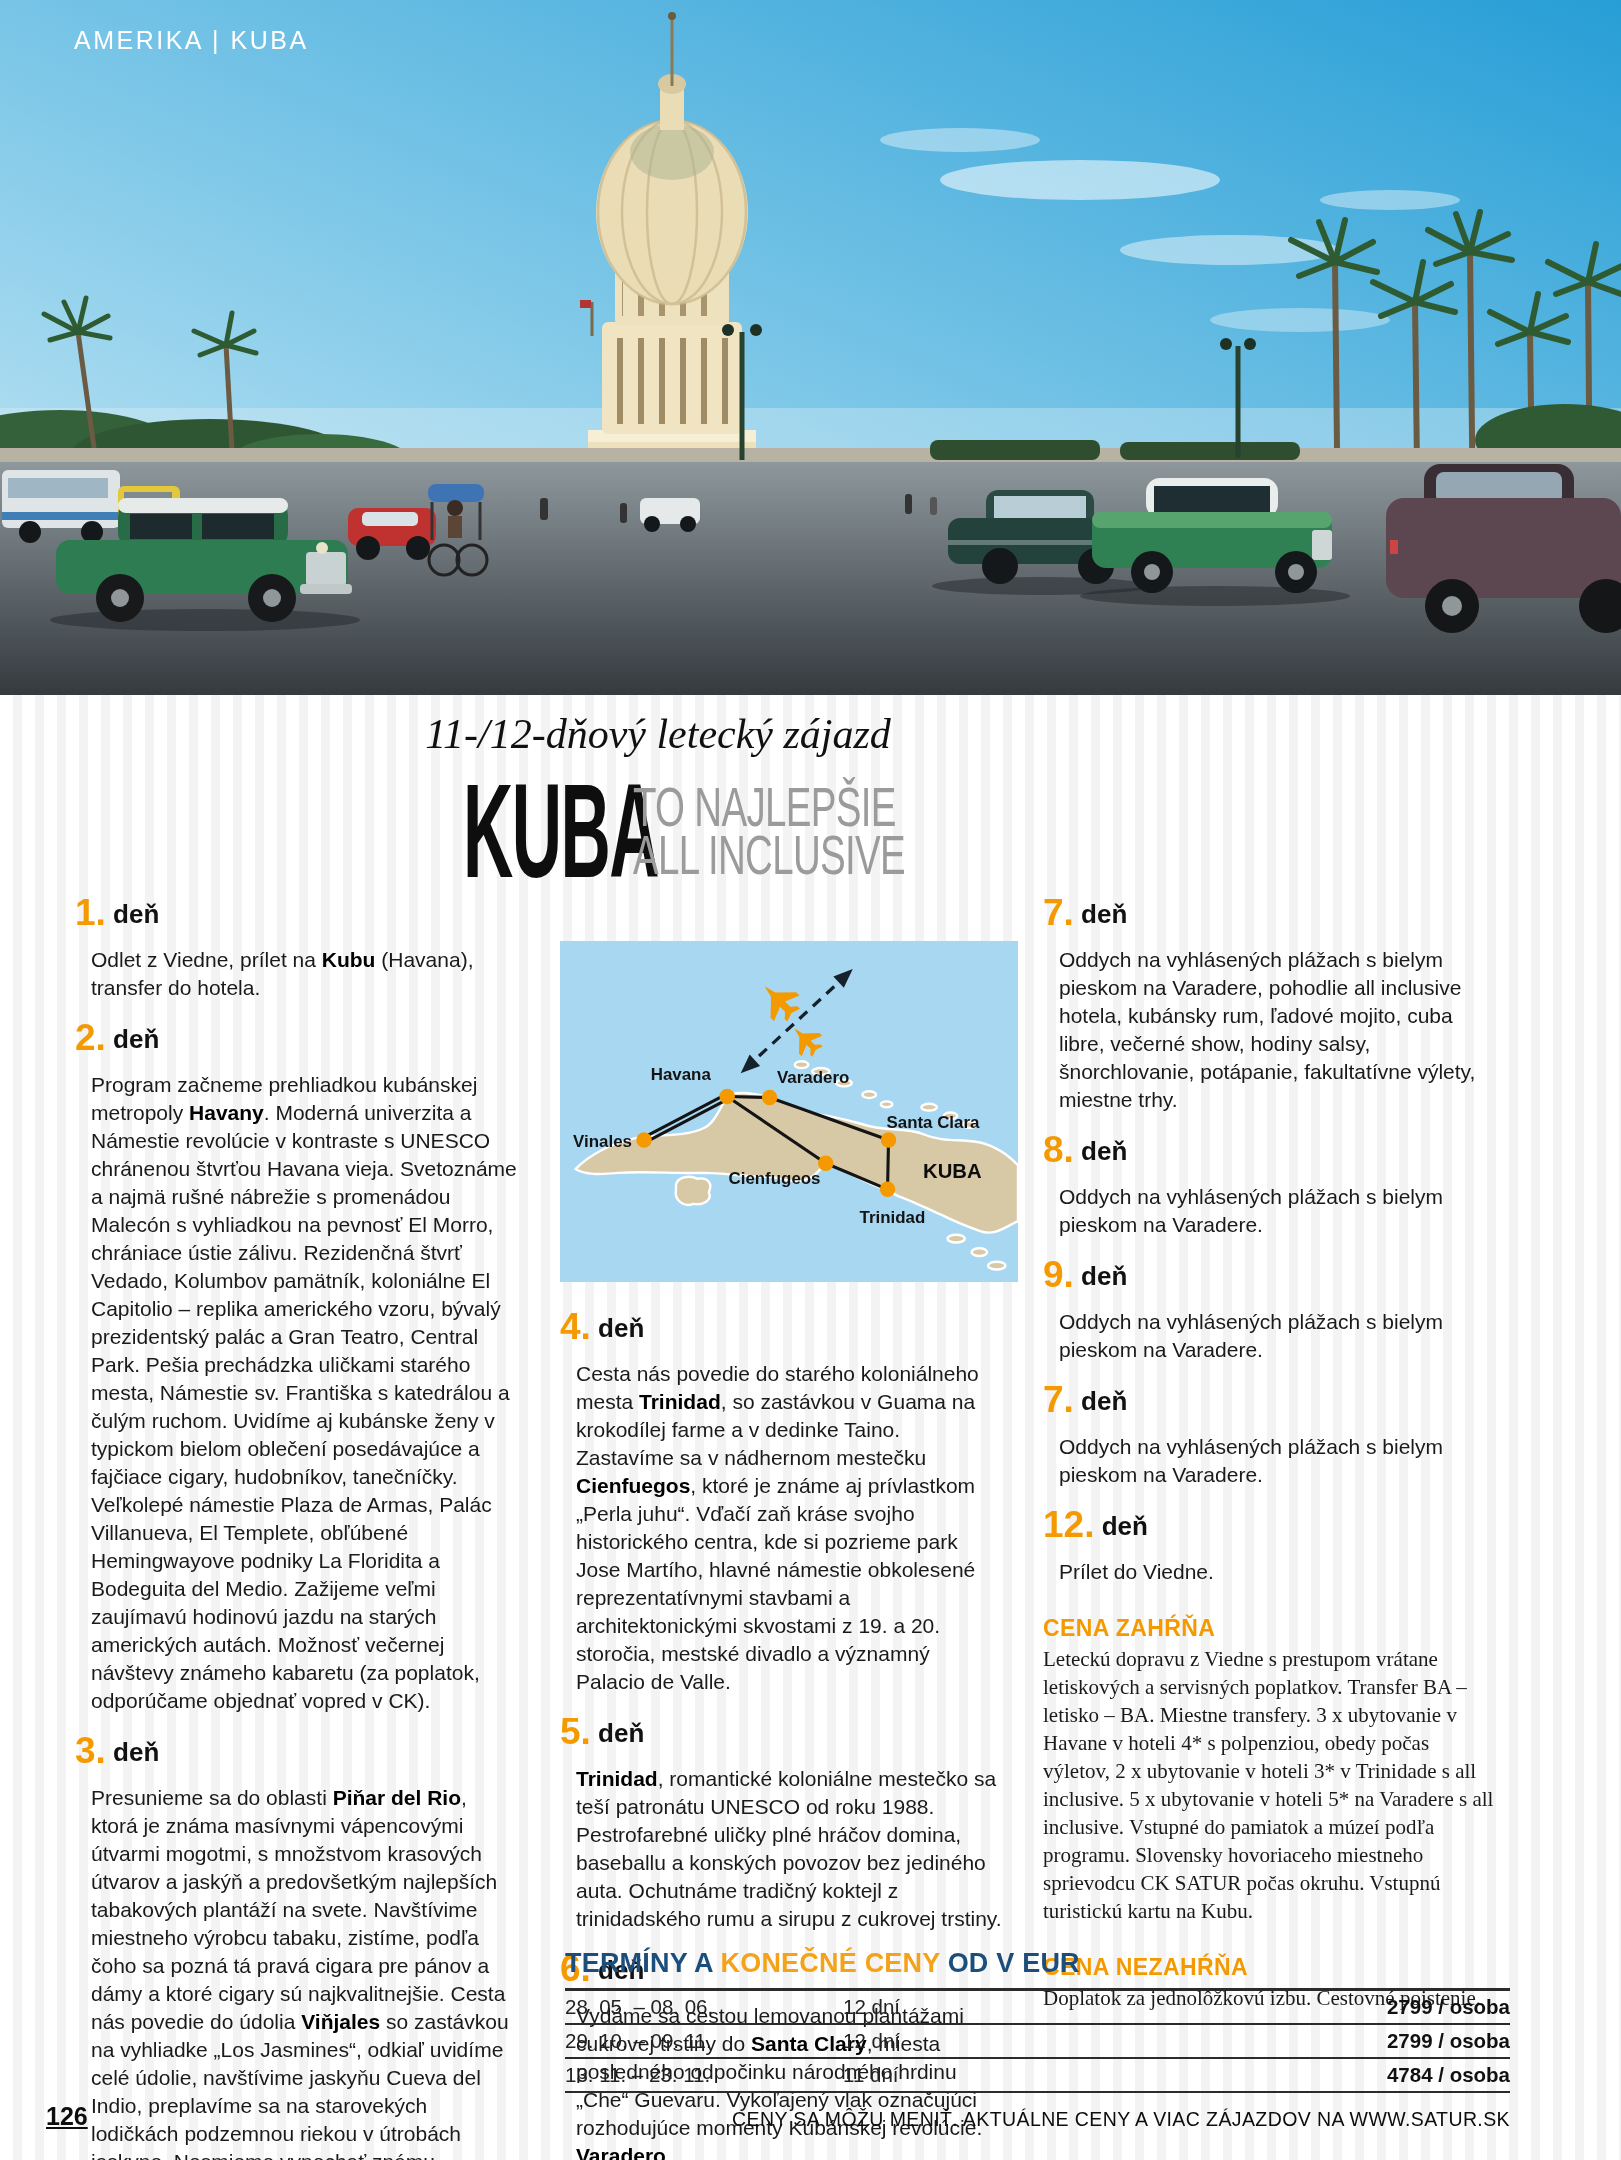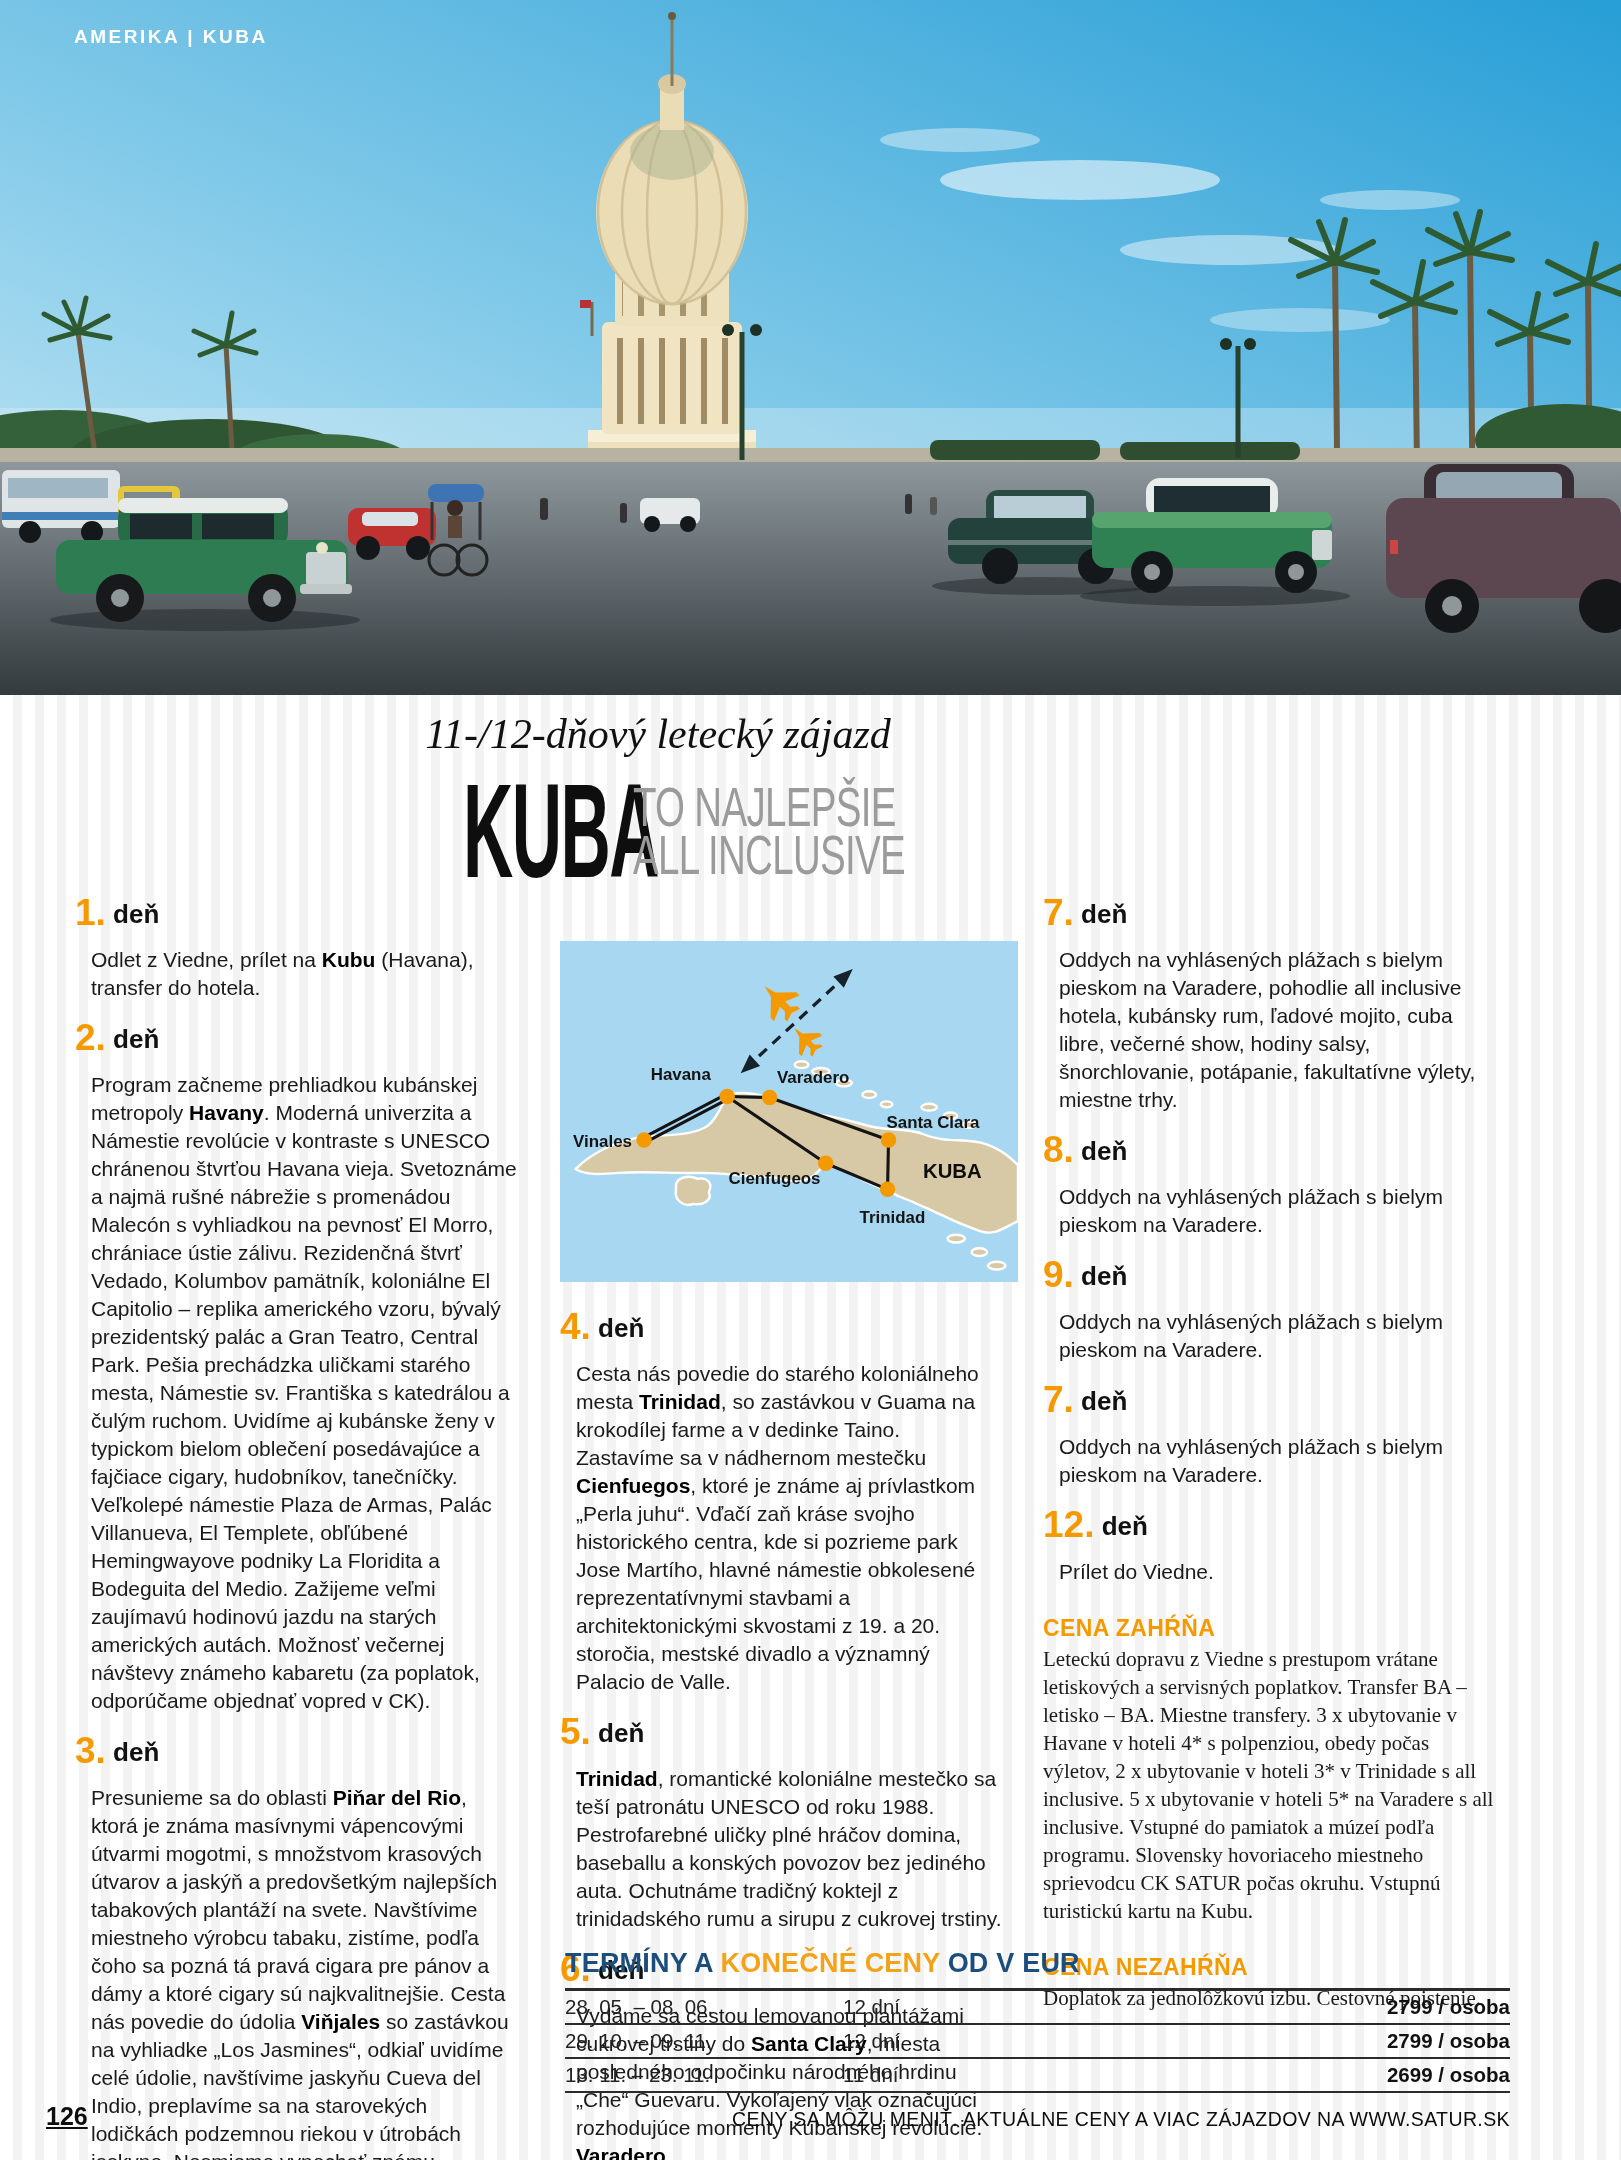--- a/index.html
+++ b/index.html
@@ -2,22 +2,22 @@
 <html><head>
 <meta charset="utf-8">
 <style>
   html,body{margin:0;padding:0;background:#888;}
   .page{position:relative;width:1621px;height:2160px;margin:0 auto;overflow:hidden;
     background:repeating-linear-gradient(90deg,#ffffff 0 13px,#f3f3f3 13px 22px);
     font-family:"Liberation Sans",sans-serif;color:#1a1a1a;}
   
   .hero{position:absolute;left:0;top:0;width:1621px;height:695px;overflow:hidden;}
   .hero svg{display:block;}
-  .breadcrumb{position:absolute;left:74px;top:26px;color:#ffffff;font-weight:700;
-    font-size:19px;letter-spacing:2.5px;}
+  .breadcrumb{position:absolute;left:74px;top:26px;color:#ffffff;font-weight:400;
+    font-size:25px;letter-spacing:2.5px;}
   
   .subtitle{position:absolute;left:378px;top:710px;width:560px;text-align:center;
     font-family:Liberation Serif, serif;font-style:italic;font-size:42px;color:#101010;}
   .kuba{position:absolute;left:463px;top:764px;font-size:134px;line-height:1;font-weight:700;
     color:#0e0e0e;transform:scaleX(.52);transform-origin:0 0;letter-spacing:-3px;}
   .tagline{position:absolute;left:633px;top:783px;color:#9b9b9b;font-size:55px;line-height:48px;
     transform:scaleX(.70);transform-origin:0 0;letter-spacing:-1px;white-space:nowrap;}
   
   .col{position:absolute;width:458px;font-size:21px;line-height:28px;}
   #col1{left:75px;top:899px;}
@@ -448,21 +448,21 @@
           <span class="pprice">2799 / osoba</span>
         </div>
         <div class="prow">
           <span class="pdate">29. 10. – 09. 11.</span>
           <span class="pdur">12 dní</span>
           <span class="pprice">2799 / osoba</span>
         </div>
         <div class="prow">
           <span class="pdate">13. 11. – 23. 11.</span>
           <span class="pdur">11 dní</span>
-          <span class="pprice">2699 / osoba</span>
+          <span class="pprice">4784 / osoba</span>
         </div>
       </div>
   </div>
 
   <div class="pageno">126</div>
   <div class="footnote">CENY SA MÔŽU MENIŤ. AKTUÁLNE CENY A VIAC ZÁJAZDOV NA WWW.SATUR.SK</div>
 
 </div>
 
 </body></html>

